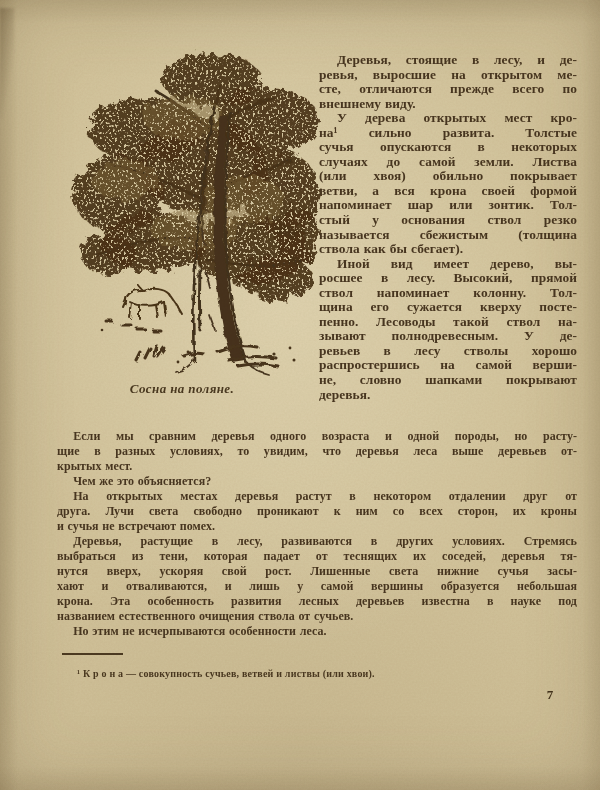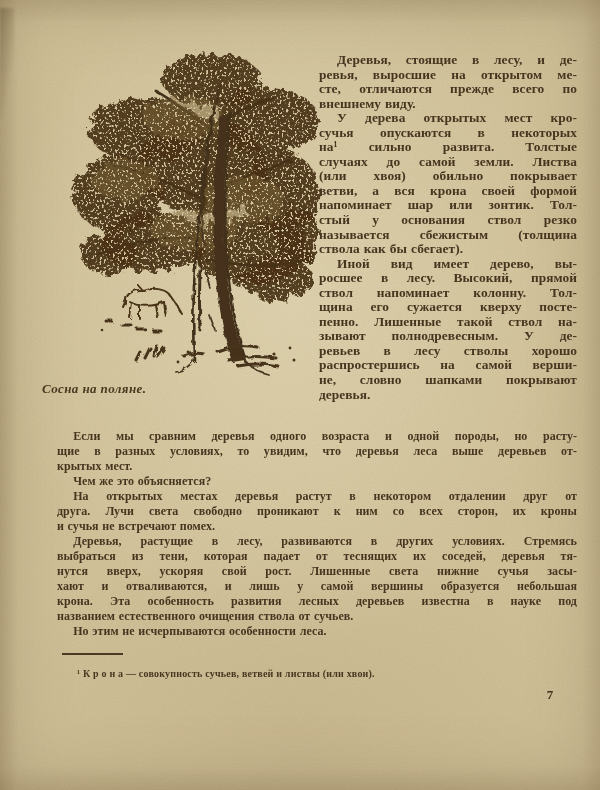--- a/index.html
+++ b/index.html
@@ -26,21 +26,21 @@
     background:linear-gradient(100deg, rgba(70,52,26,0.30), rgba(70,52,26,0) 70%);
     filter:blur(1px);
   }
   .grain { position:absolute; left:0; top:0; width:600px; height:790px;
     mix-blend-mode:multiply; opacity:.5; pointer-events:none; }
 
   .illu { position:absolute; left:42px; top:30px; width:280px; height:350px; }
 
   .caption {
     position:absolute; left:42px; top:381px; width:280px;
-    text-align:left; font-style:italic; font-weight:bold;
+    text-align:center; font-style:italic; font-weight:bold;
     font-size:13px; letter-spacing:.4px; color:#4a3920;
   }
 
   .rightcol {
     position:absolute; left:319px; top:53px; width:258px;
     font-size:13.4px; font-weight:bold; line-height:14.55px;
     letter-spacing:.05px; word-spacing:.6px; color:#483620;
   }
   .maintext {
     position:absolute; left:57px; top:429px; width:520px;
@@ -168,34 +168,34 @@
   </div>
 
   <div class="caption">Сосна на поляне.</div>
 
   <div class="rightcol">
       <div class="tline first">Деревья, стоящие в лесу, и де-</div>
       <div class="tline">ревья, выросшие на открытом ме-</div>
       <div class="tline">сте, отличаются прежде всего по</div>
       <div class="tline last">внешнему виду.</div>
       <div class="tline first">У дерева открытых мест кро-</div>
+      <div class="tline">на¹ сильно развита. Толстые</div>
       <div class="tline">сучья опускаются в некоторых</div>
-      <div class="tline">на¹ сильно развита. Толстые</div>
       <div class="tline">случаях до самой земли. Листва</div>
       <div class="tline">(или хвоя) обильно покрывает</div>
       <div class="tline">ветви, а вся крона своей формой</div>
       <div class="tline">напоминает шар или зонтик. Тол-</div>
       <div class="tline">стый у основания ствол резко</div>
       <div class="tline">называется сбежистым (толщина</div>
       <div class="tline last">ствола как бы сбегает).</div>
       <div class="tline first">Иной вид имеет дерево, вы-</div>
       <div class="tline">росшее в лесу. Высокий, прямой</div>
       <div class="tline">ствол напоминает колонну. Тол-</div>
       <div class="tline">щина его сужается кверху посте-</div>
-      <div class="tline">пенно. Лишенные такой ствол на-</div>
+      <div class="tline">пенно. Лесоводы такой ствол на-</div>
       <div class="tline">зывают полнодревесным. У де-</div>
       <div class="tline">ревьев в лесу стволы хорошо</div>
       <div class="tline">распростершись на самой верши-</div>
       <div class="tline">не, словно шапками покрывают</div>
       <div class="tline last">деревья.</div>
     </div>
 
   <div class="maintext">
       <div class="tline first">Если мы сравним деревья одного возраста и одной породы, но расту-</div>
       <div class="tline">щие в разных условиях, то увидим, что деревья леса выше деревьев от-</div>

